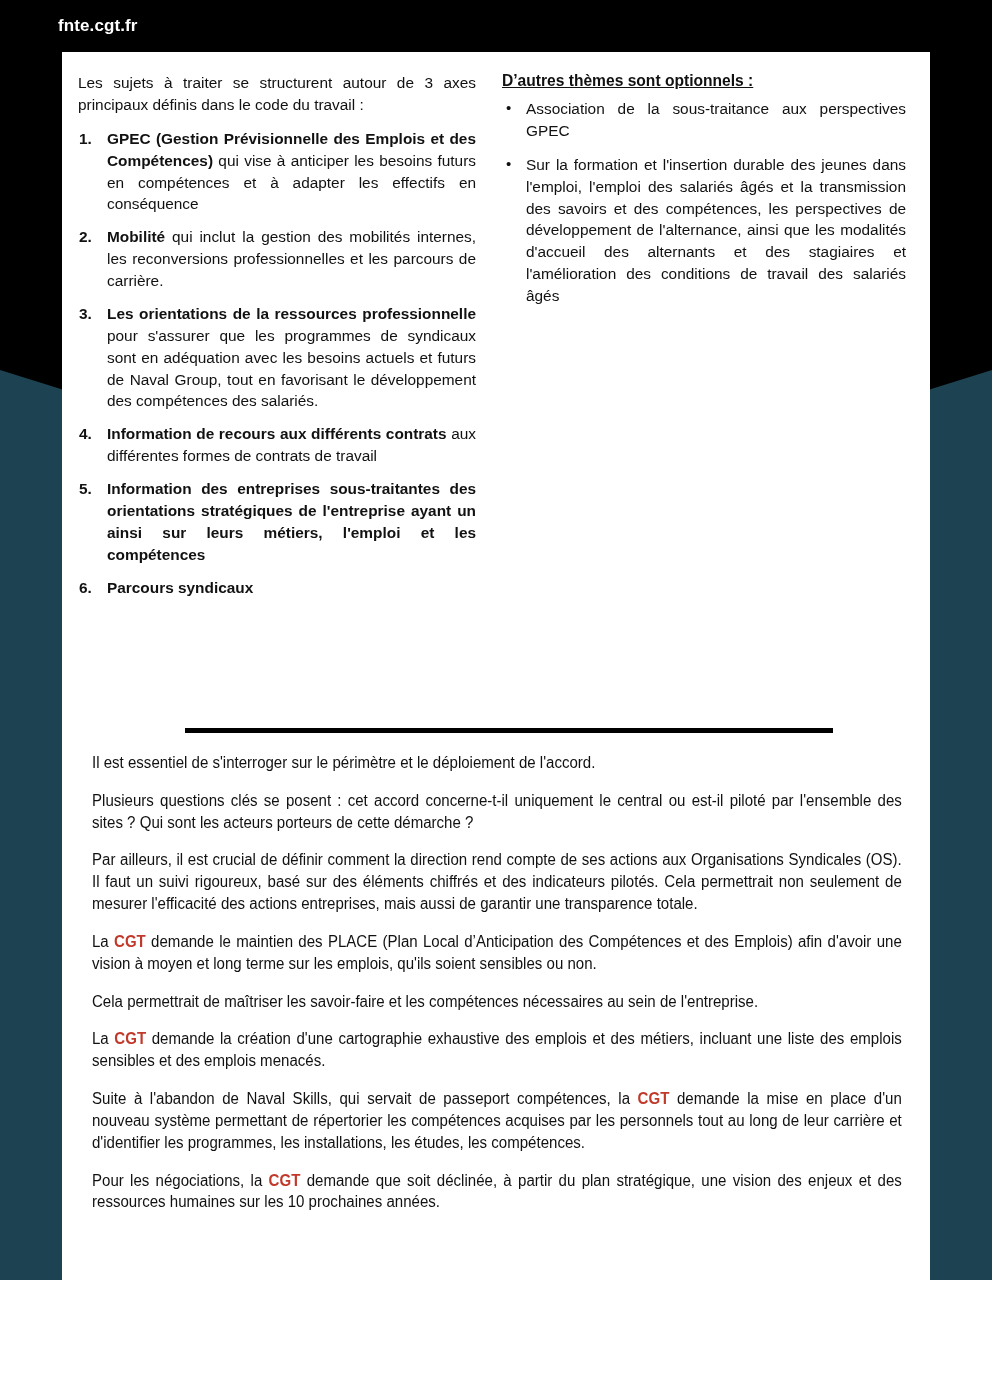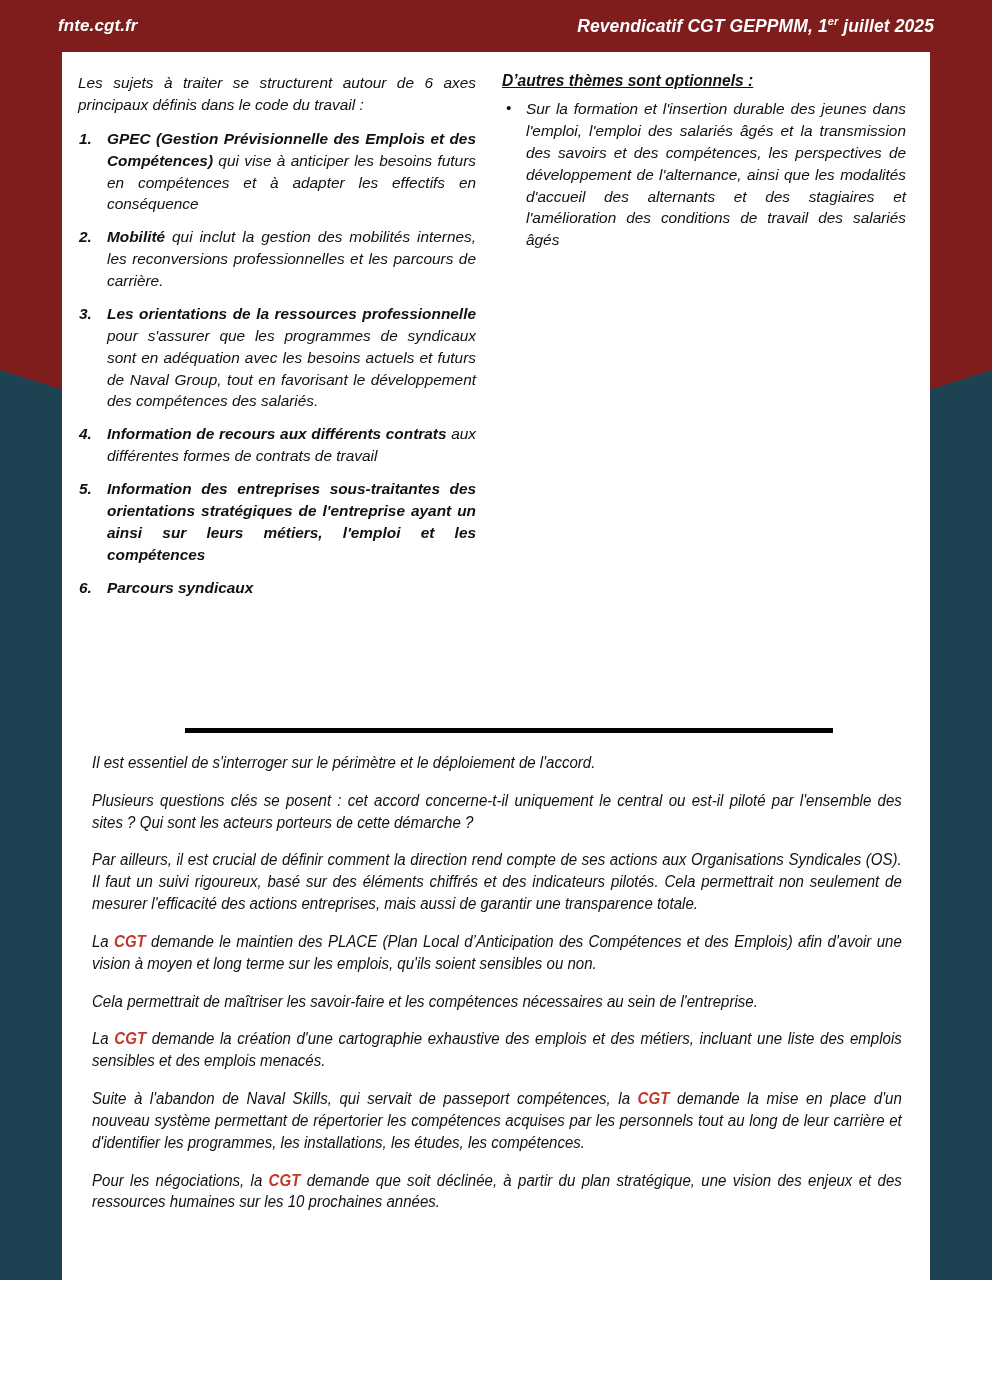--- a/index.html
+++ b/index.html
@@ -12,23 +12,22 @@
     overflow: hidden;
     font-family: "Liberation Sans", sans-serif;
     background: #ffffff;
   }
 
   
   .page {
     position: relative;
     width: 992px;
     height: 1280px;
-    background: #7f1d1d;
+    background: #000000;
     overflow: hidden;
-    font-style: italic;
   }
   
   .navy-body {
     position: absolute;
     left: 0;
     top: 0;
     width: 992px;
     height: 1400px;
     background: #1d4352;
     clip-path: polygon(
@@ -223,44 +222,42 @@
 <body>
 
 <div class="page">
 
   <div class="navy-body"></div>
   <div class="navy-body-right"></div>
   <div class="navy-bottom"></div>
 
   <div class="header">
     <div class="site">fnte.cgt.fr</div>
-    <div class="title">
-      <span>Revendicatif CGT GEPPMM,  1</span><sup>er</sup><span> juillet 2025</span>
-    </div>
   </div>
 
   <div class="sheet">
 
     <div class="columns">
 
       <div class="col-left">
-        <p class="intro">Les sujets à traiter se structurent autour de 6 axes principaux définis dans le code du travail :</p>
+        <p class="intro">Les sujets à traiter se structurent autour de 3 axes principaux définis dans le code du travail :</p>
         <ol class="axes">
             <li><b>GPEC (Gestion Prévisionnelle des Emplois et des Compétences)</b><span> qui vise à anticiper les besoins futurs en compétences et à adapter les effectifs en conséquence</span></li>
             <li><b>Mobilité</b><span> qui inclut la gestion des mobilités internes, les reconversions professionnelles et les parcours de carrière.</span></li>
             <li><b>Les orientations de la ressources professionnelle</b><span> pour s'assurer que les programmes de syndicaux sont en adéquation avec les besoins actuels et futurs de Naval Group, tout en favorisant le développement des compétences des salariés.</span></li>
             <li><b>Information de recours aux différents contrats</b><span> aux différentes formes de contrats de travail</span></li>
             <li><b>Information des entreprises sous-traitantes des orientations stratégiques de l'entreprise ayant un ainsi sur leurs métiers, l'emploi et les compétences</b></li>
             <li><b>Parcours syndicaux</b></li>
           </ol>
       </div>
 
       <div class="col-right">
         <div class="rcol-title">D’autres thèmes sont optionnels :</div>
         <ul class="themes">
+            <li>Association de la sous-traitance aux perspectives GPEC</li>
             <li>Sur la formation et l'insertion durable des jeunes dans l'emploi, l'emploi des salariés âgés et la transmission des savoirs et des compétences, les perspectives de développement de l'alternance, ainsi que les modalités d'accueil des alternants et des stagiaires et l'amélioration des conditions de travail des salariés âgés</li>
           </ul>
       </div>
 
     </div>
 
     <div class="divider"></div>
 
     <div class="lower">
         <p><span>Il est essentiel de s'interroger sur le périmètre et le déploiement de l'accord.</span></p>

